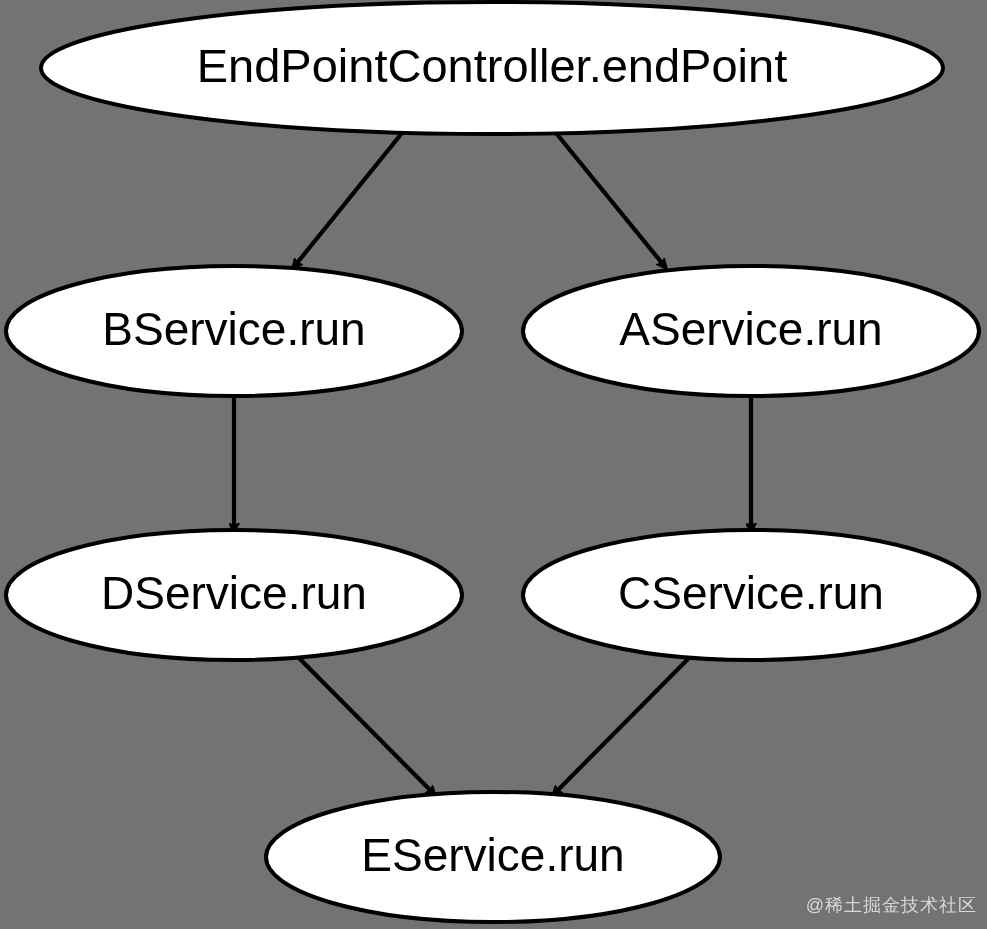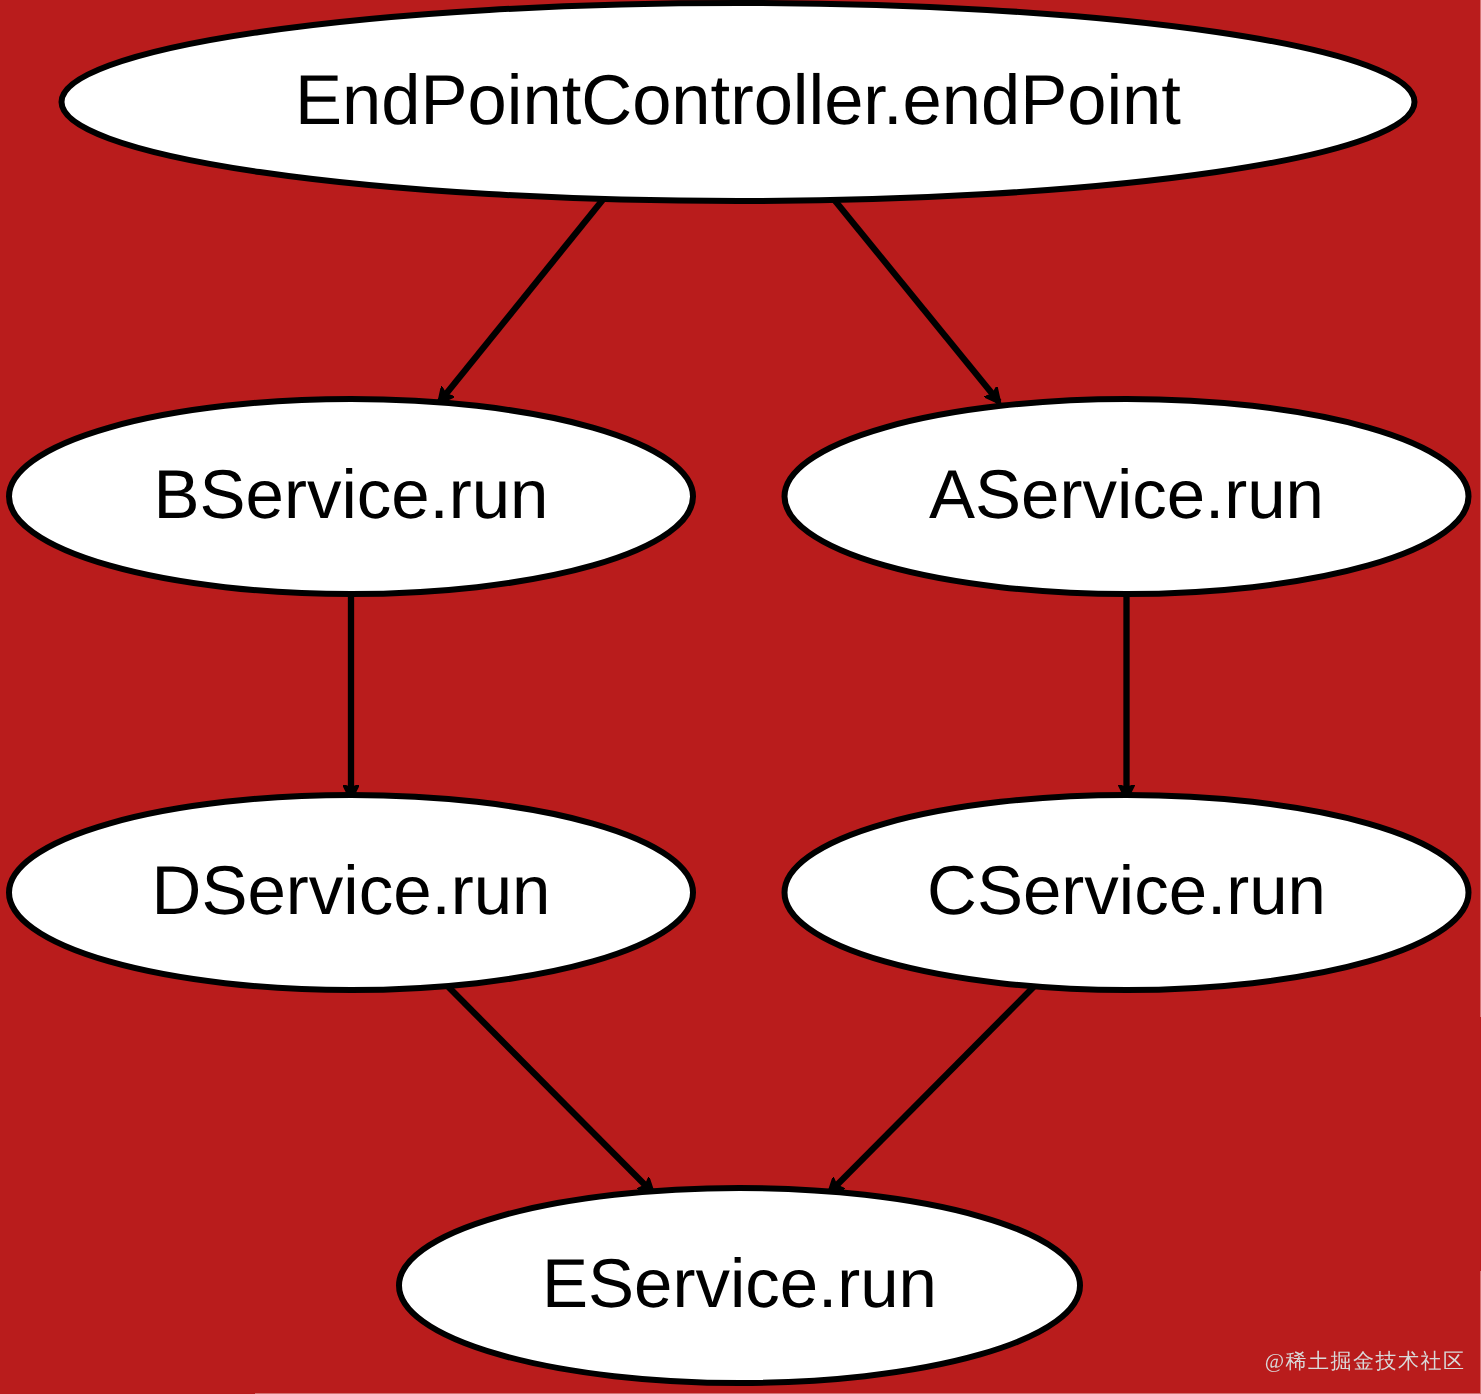--- a/index.html
+++ b/index.html
@@ -10,21 +10,21 @@
   body {
     width: 987px;
     height: 929px;
     overflow: hidden;
     font-family: "Liberation Sans", "DejaVu Sans", sans-serif;
   }
   #diagram-root {
     position: relative;
     width: 987px;
     height: 929px;
-    background: #b91c1c;
+    background: #737373;
   }
   #graph-svg {
     position: absolute;
     left: 0;
     top: 0;
     width: 987px;
     height: 929px;
     display: block;
   }
   .node-ellipse {
@@ -50,23 +50,23 @@
   .edge-arrow {
     fill: #000000;
     stroke: #000000;
     stroke-width: 1;
   }
   .watermark {
     position: absolute;
     right: 10px;
     bottom: 12px;
     color: #d9d9d9;
-    font-size: 14px;
+    font-size: 18px;
     letter-spacing: 1px;
-    font-family: Liberation Serif, serif;
+    font-family: Liberation Sans, sans-serif;
     white-space: nowrap;
     user-select: none;
     text-align: center;
   }
 </style>
 </head>
 <body>
 
 <div id="diagram-root">
 

